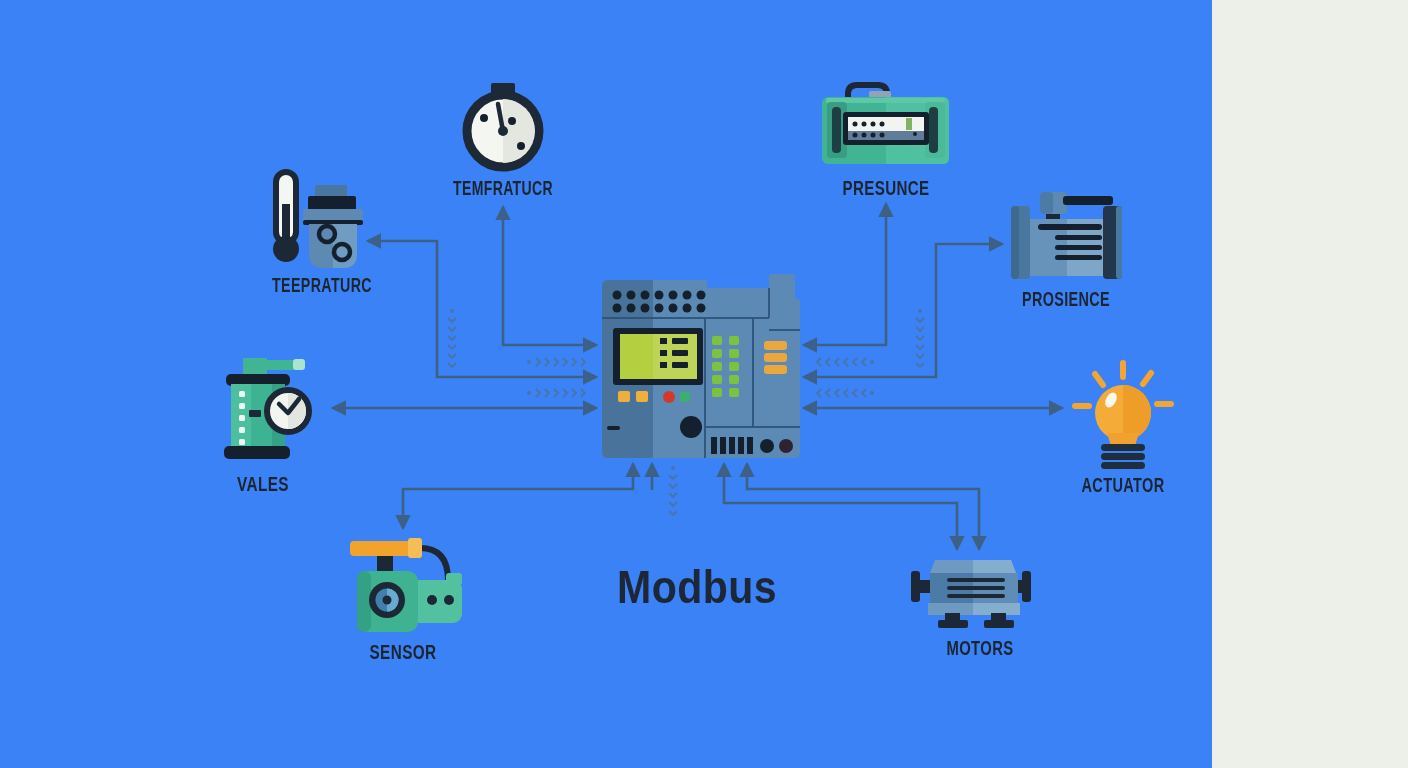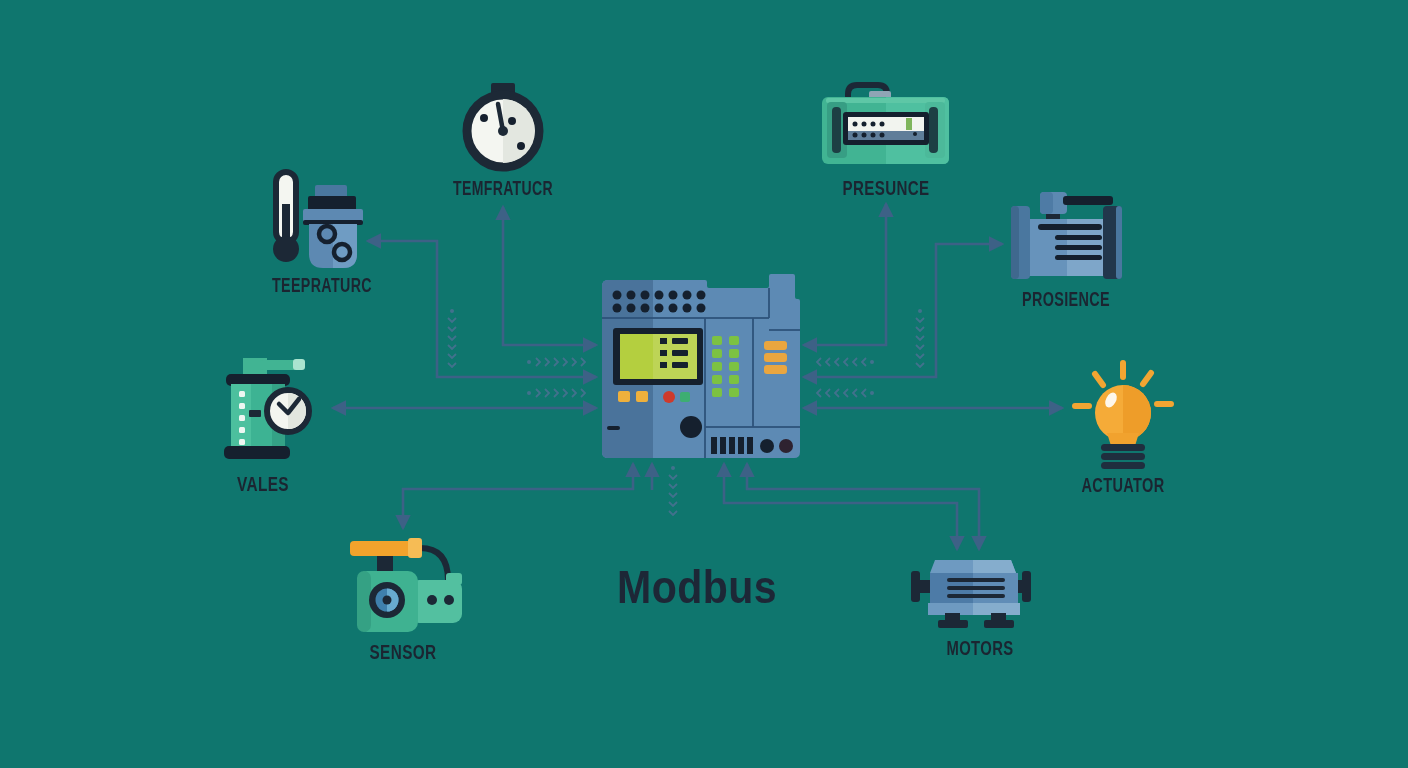--- a/index.html
+++ b/index.html
@@ -1,16 +1,16 @@
 <!DOCTYPE html>
 <html><head>
 <meta charset="utf-8">
 <style>
   html,body{margin:0;padding:0;background:#edf0e9;}
-  .stage{width:1408px;height:768px;position:relative;overflow:hidden;background:#0f766e;}
+  .stage{width:1212px;height:768px;position:relative;overflow:hidden;background:#3b82f6;}
   svg{display:block;}
   .lbl{font-family:"Liberation Sans",sans-serif;font-weight:bold;font-size:20px;fill:#1b2531;letter-spacing:.5px;}
   .title{font-family:"Liberation Sans",sans-serif;font-weight:bold;font-size:47px;fill:#1d2736;letter-spacing:.5px;}
   .conn{stroke:#3d6186;stroke-width:2.6;fill:none;}
   .chev{stroke:#4f7095;fill:none;stroke-width:1.8;opacity:.8;}
   .chevdot{fill:#4f7095;opacity:.8;}
   .div{stroke:#2e527a;stroke-width:2;fill:none;opacity:.9;}
 </style>
 </head>
 <body>

